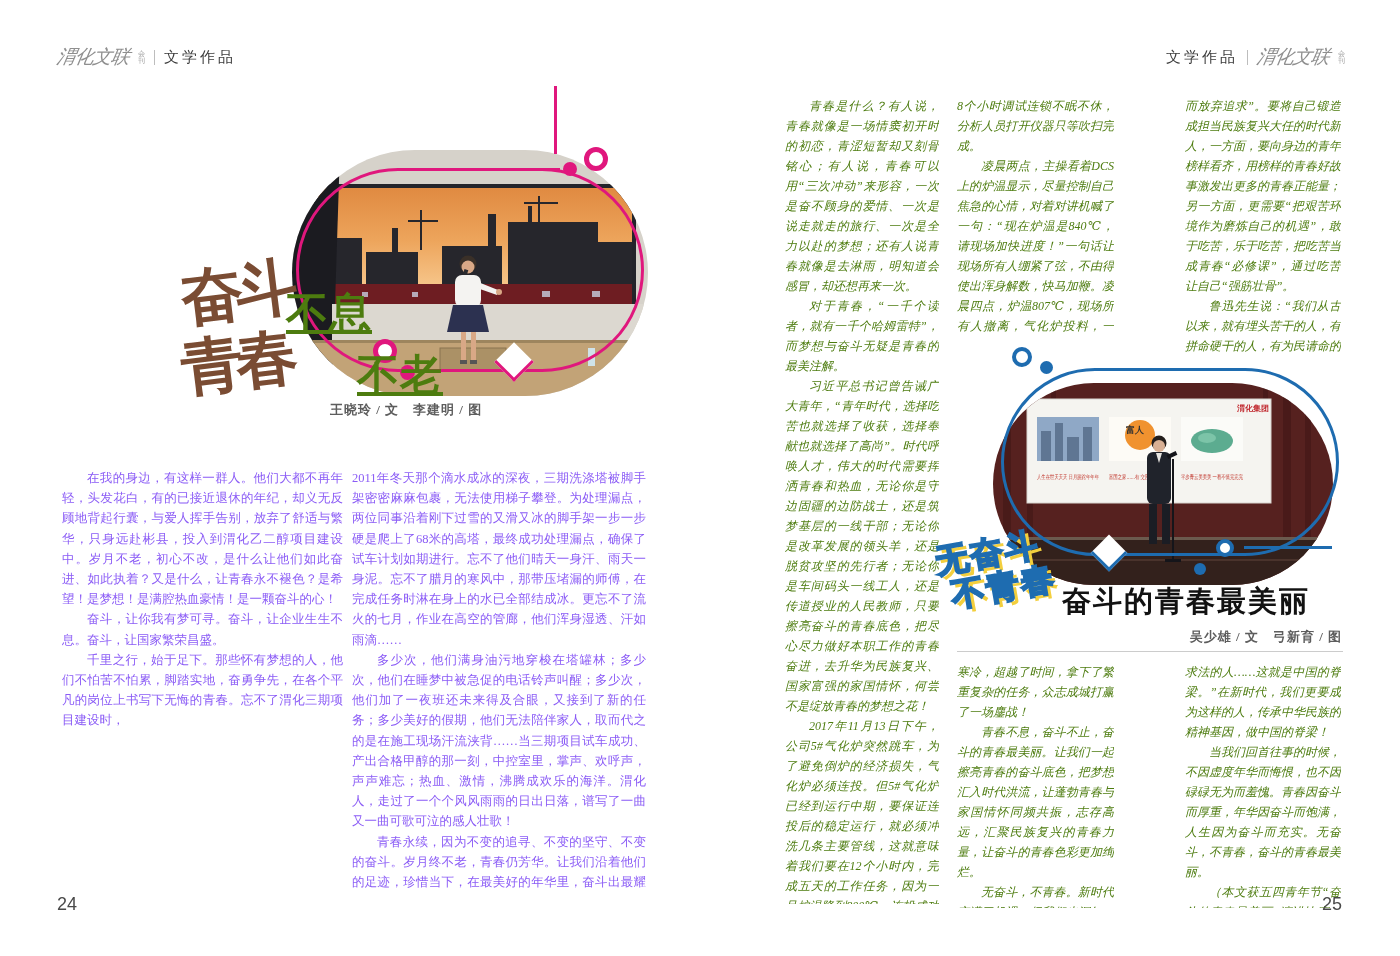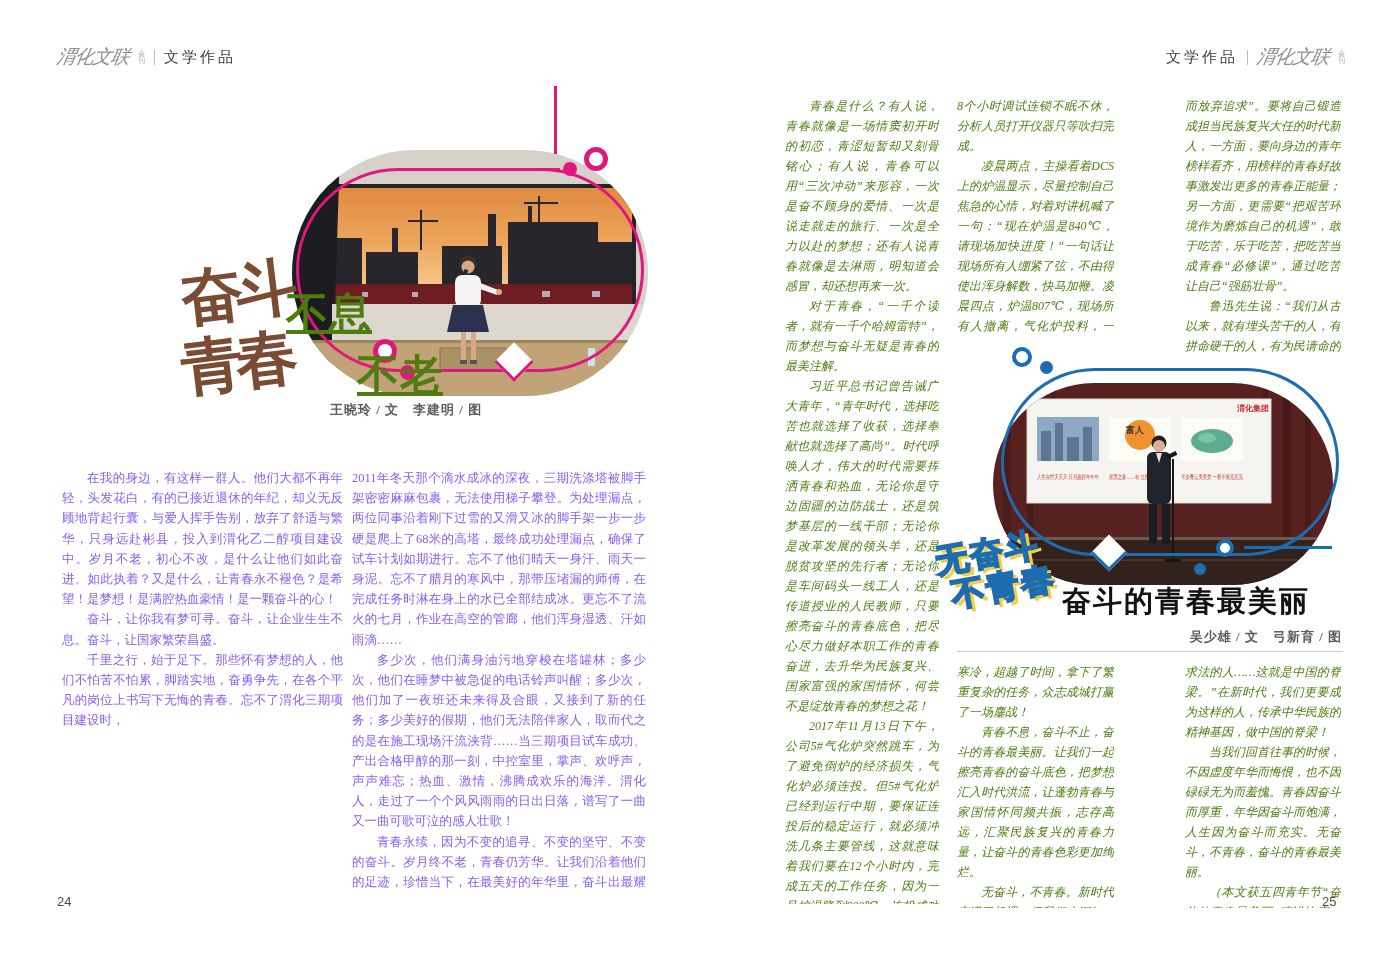--- a/index.html
+++ b/index.html
@@ -18,21 +18,21 @@
   }
   .logo-sub { font-size:7px; color:#9a9a9a; line-height:7px; text-align:center; white-space:pre-line; font-family:"Liberation Sans",sans-serif; }
   .hdr-divider { width:1px; height:15px; background:#bdbdbd; }
   .hdr-section { font-family:"Liberation Sans",sans-serif; font-size:15px; color:#3d3d3d; letter-spacing:3px; }
   
   .col { position:absolute; overflow:hidden; text-align:justify; color:#8b5cf6; }
   .col p { margin:0; }
   .col p.ind { text-indent:2em; }
   .song { font-size:12.5px; line-height:20.2px; }
   .kai  { font-size:12px;  line-height:20px; font-style:italic; color:#4d7c0f; }
-  .pagenum { position:absolute; font-size:13px; color:#4a4a4a; font-family:"Liberation Sans",sans-serif; }
+  .pagenum { position:absolute; font-size:18px; color:#4a4a4a; font-family:"Liberation Sans",sans-serif; }
   
   .cal { position:absolute; font-weight:bold; color:#7a4c33; letter-spacing:-7px;
          transform:rotate(-7deg); line-height:1; font-family:"DejaVu Serif",serif; }
   .cal-1 { left:181px; top:262px; font-size:62px; }
   .cal-2 { left:181px; top:332px; font-size:62px; }
   .pt { position:absolute; font-weight:bold; color:#4d7c0f; line-height:1; letter-spacing:1px;text-decoration:underline; }
   .pt-1 { left:286px; top:292px; font-size:42px; }
   .pt-2 { left:357px; top:354px; font-size:42px; }
   .byline { position:absolute; font-size:13px; color:#5d5d5d; letter-spacing:1px;font-weight:bold; }
   .byline-left { left:330px; top:401px; }

